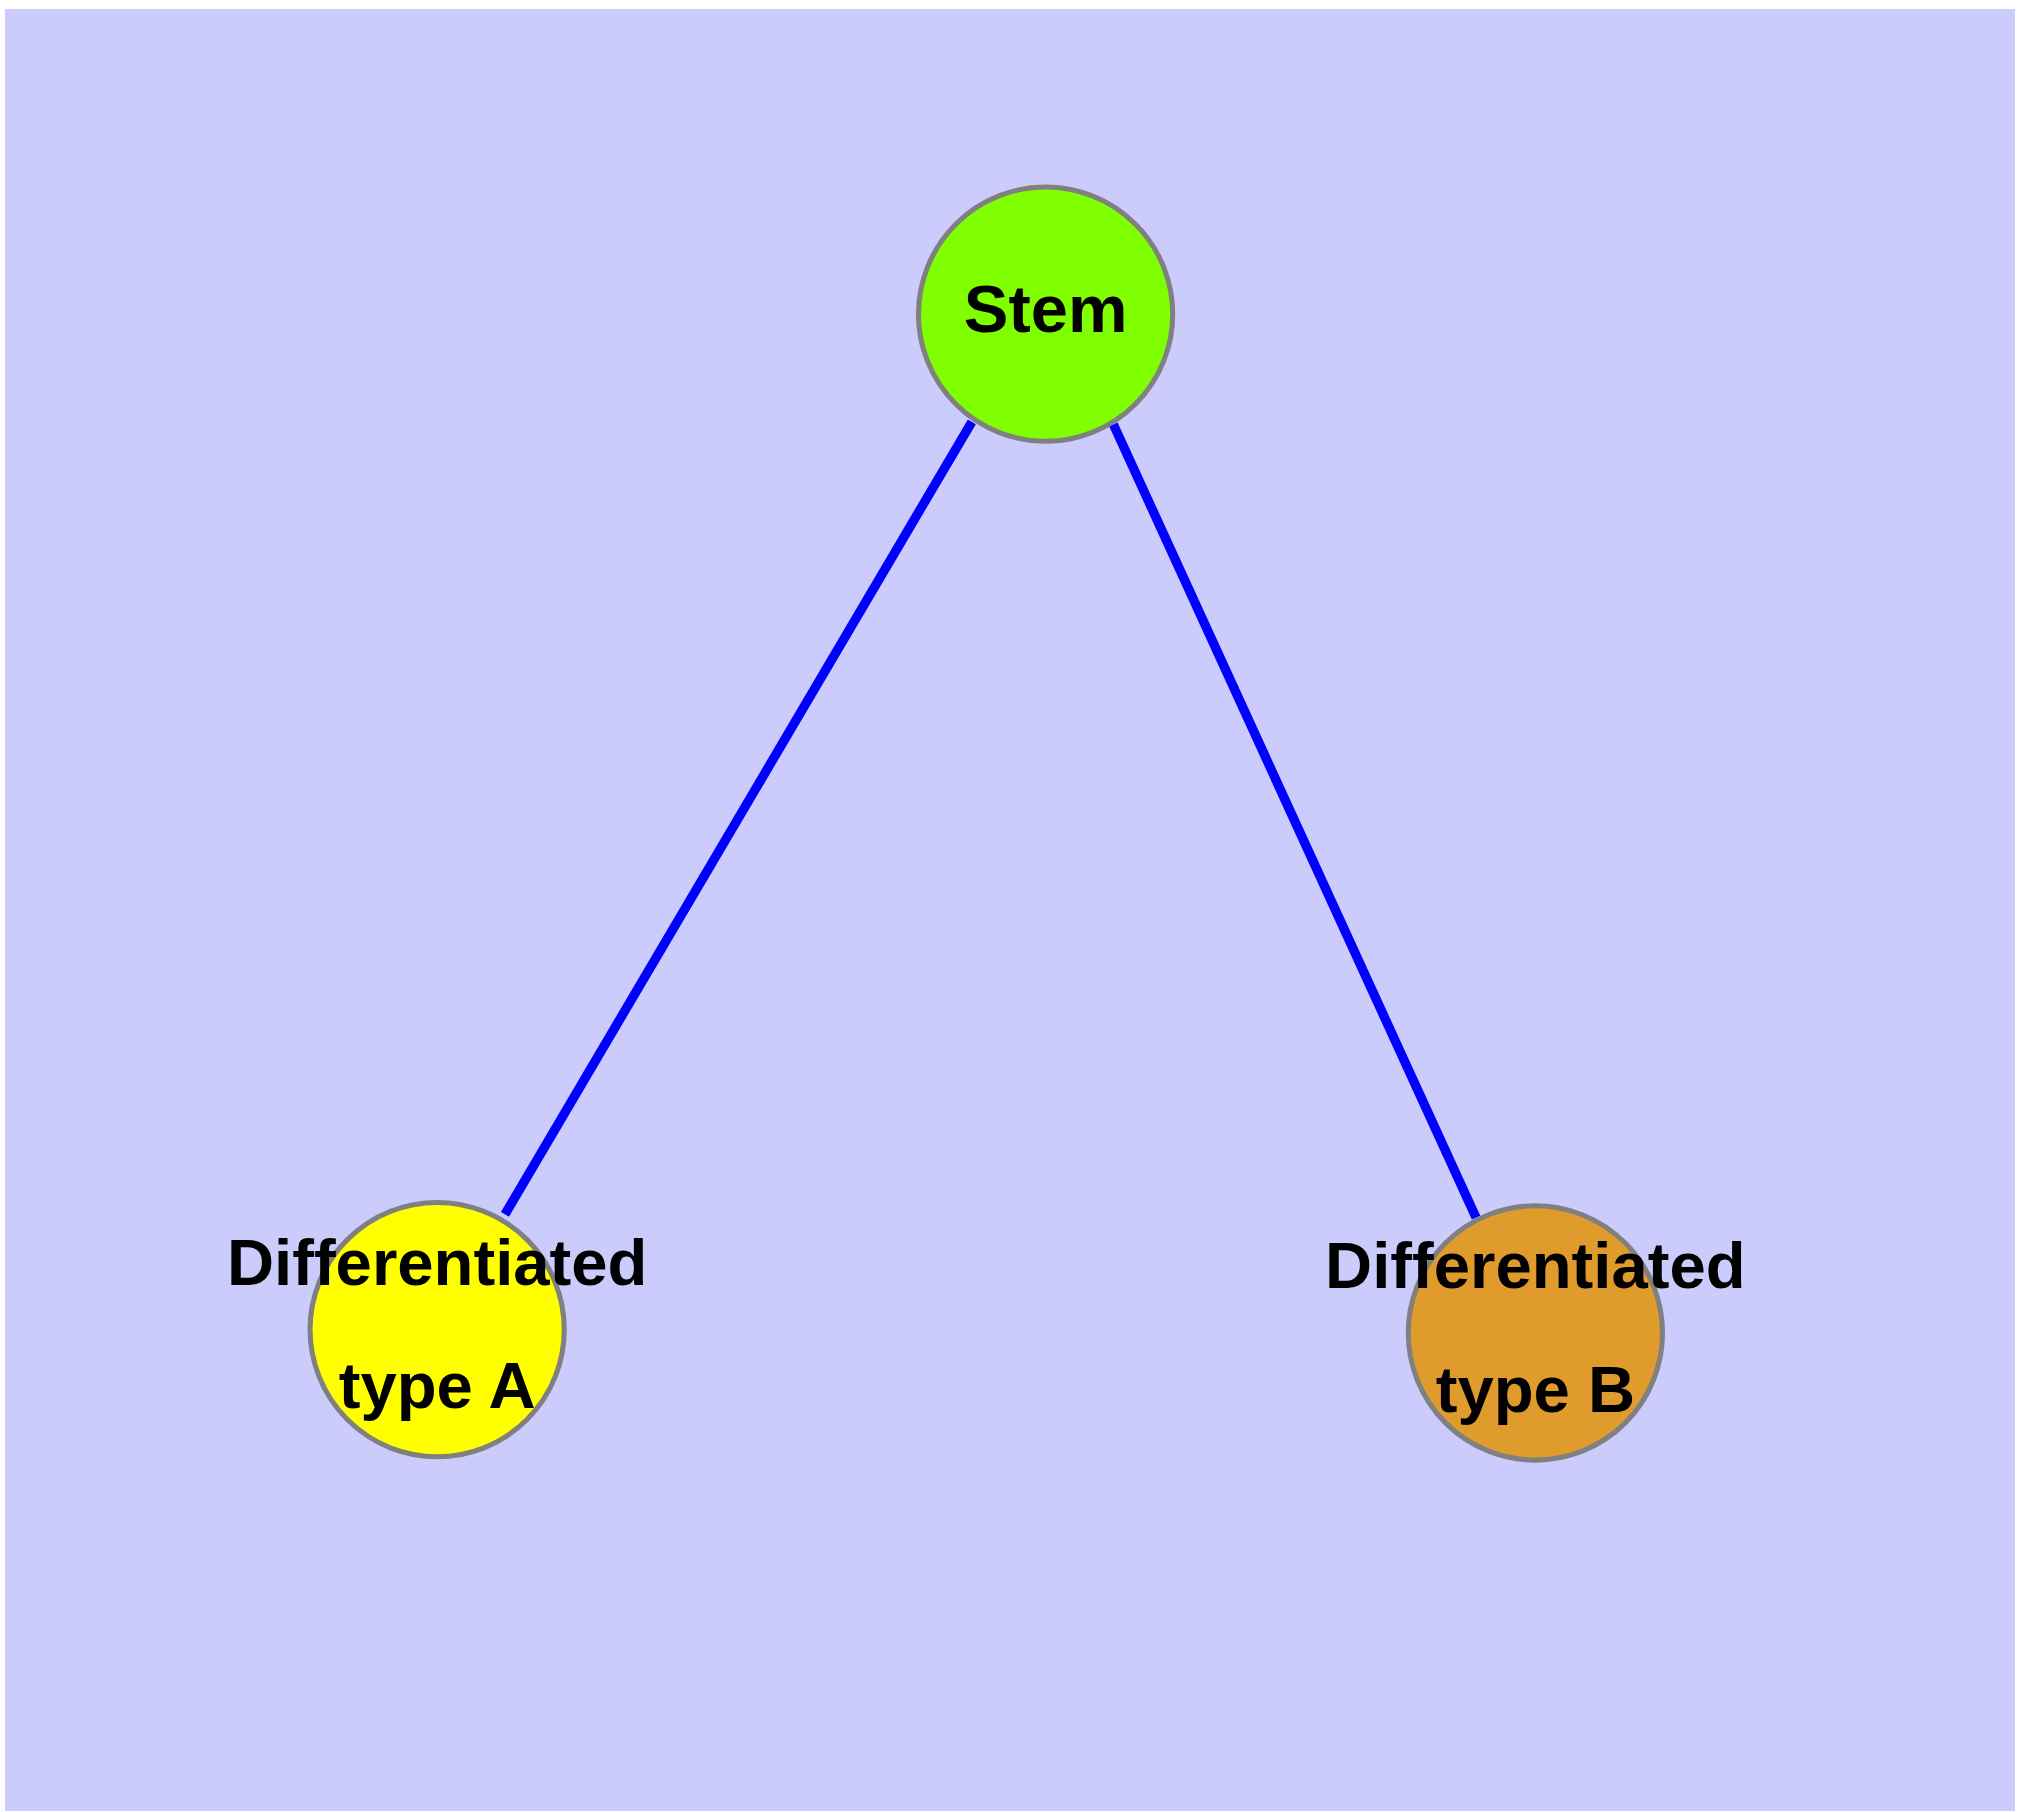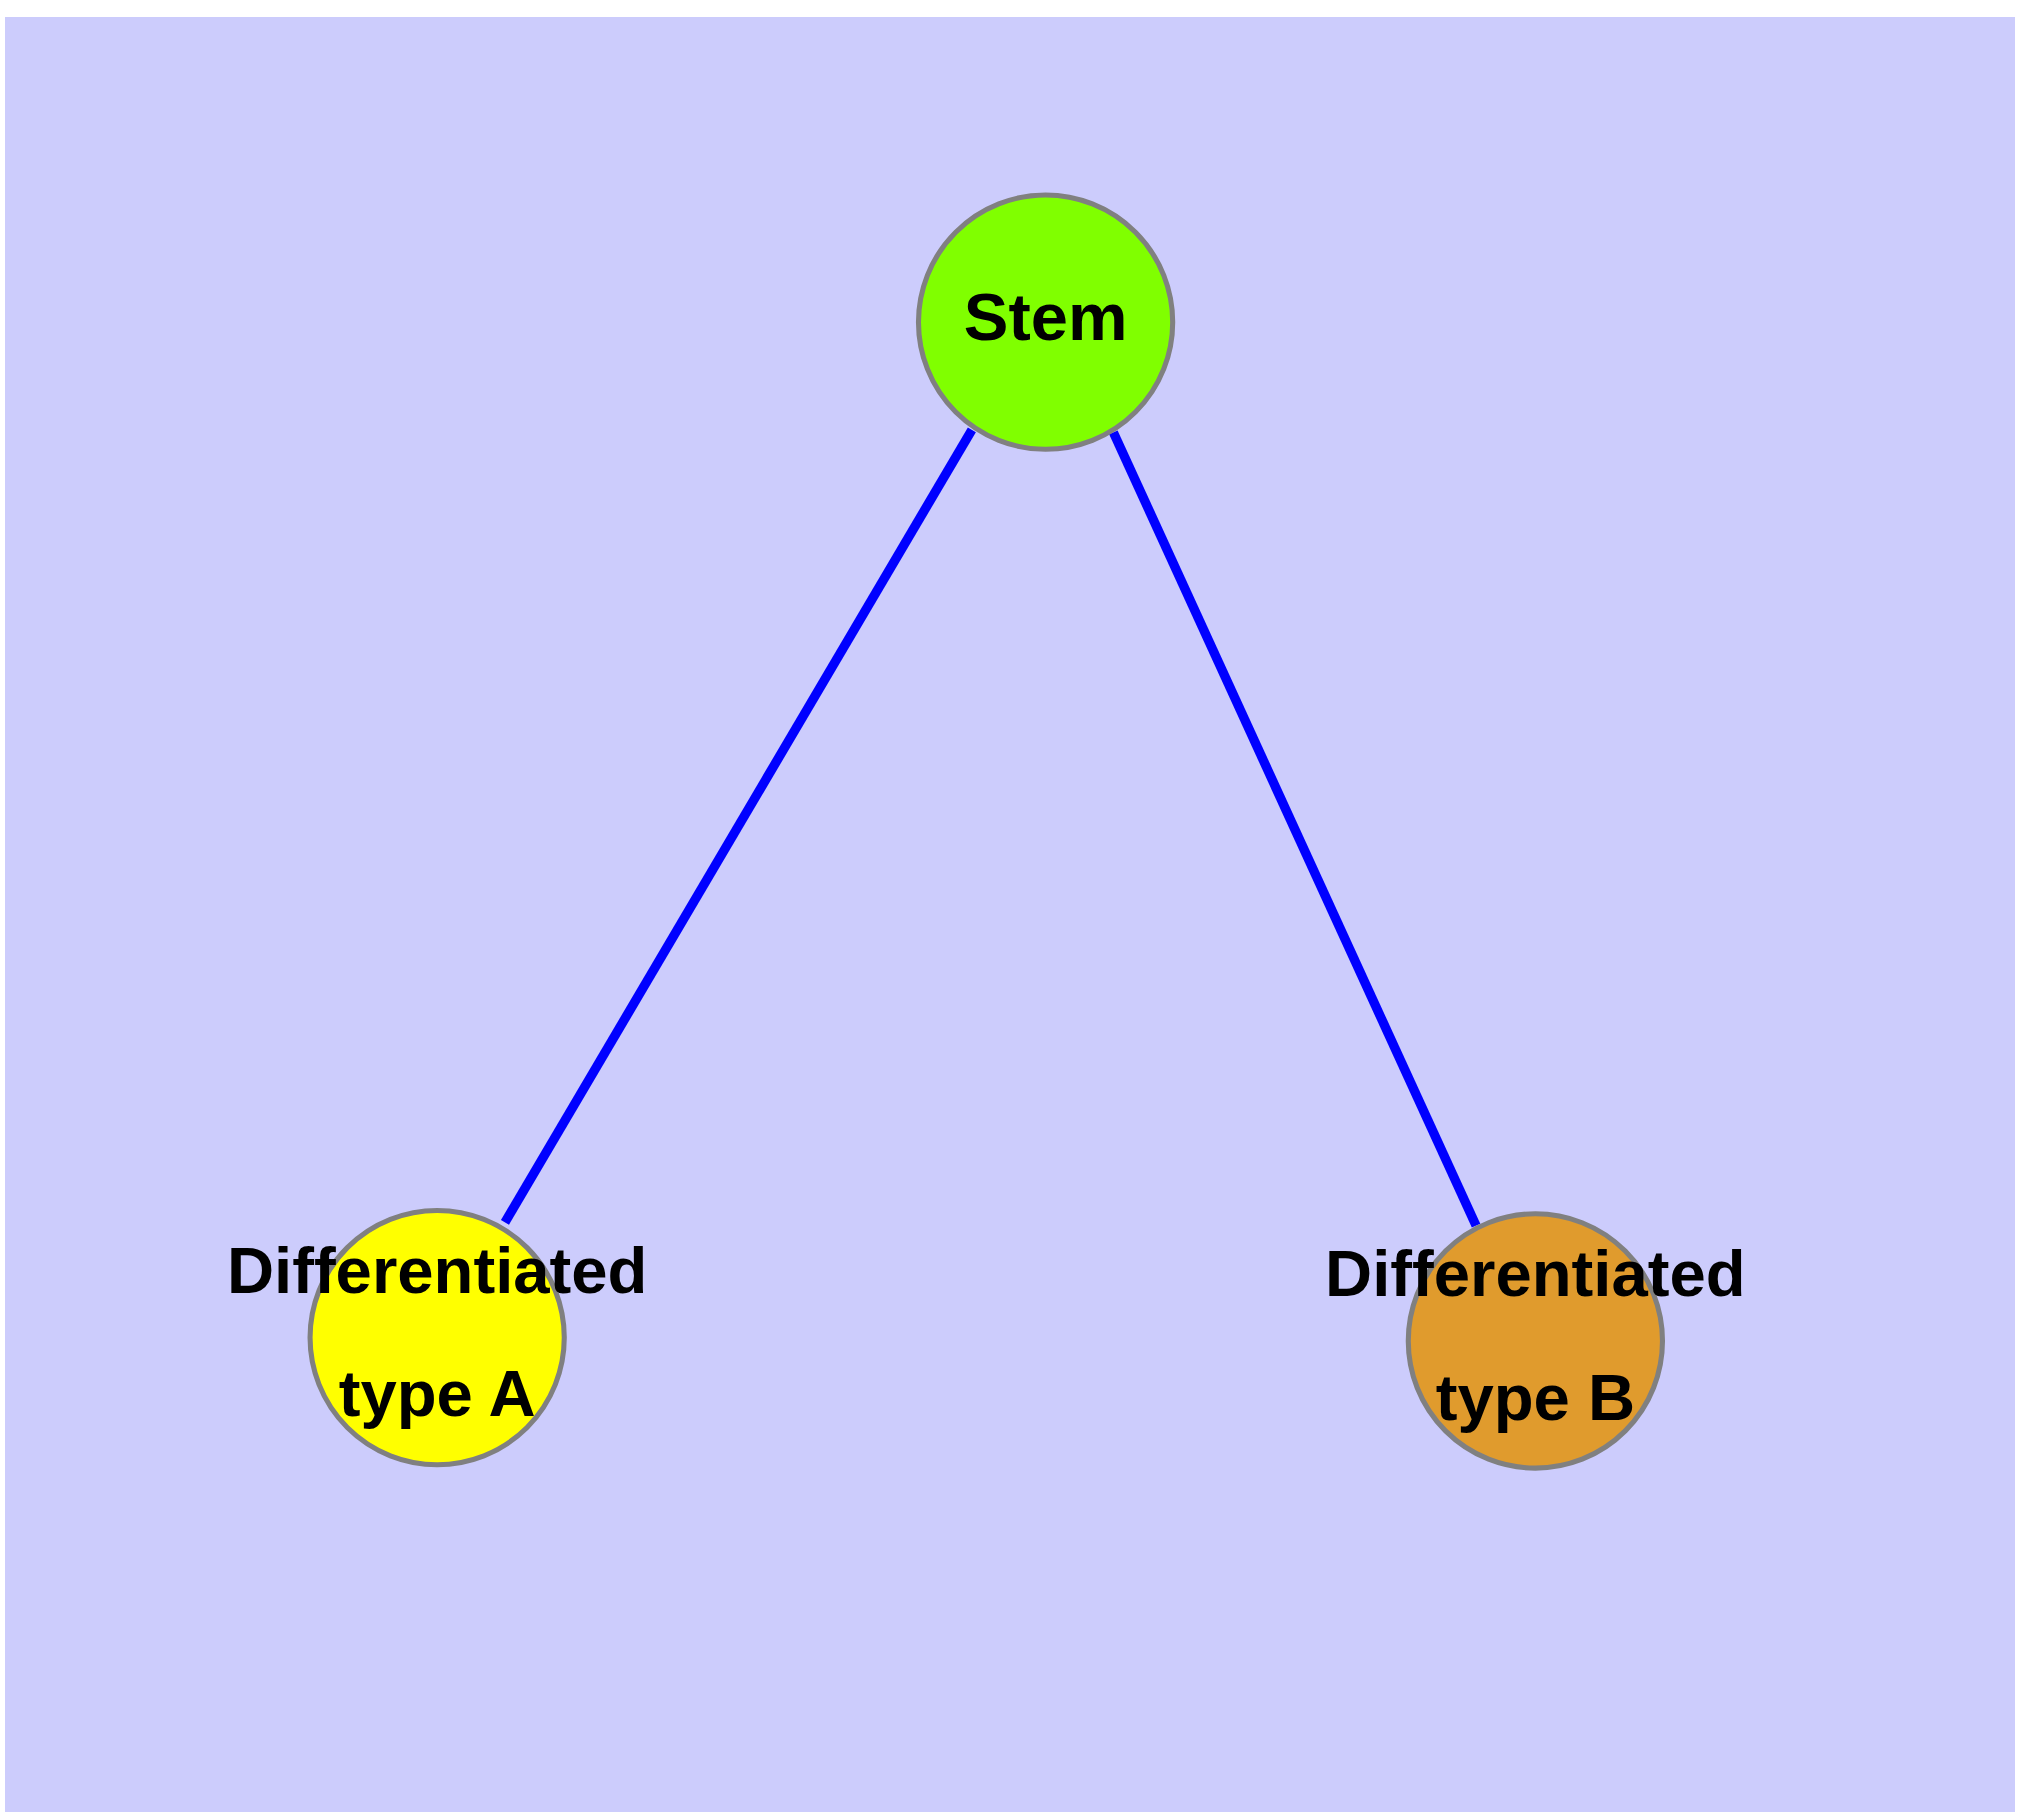--- a/index.html
+++ b/index.html
@@ -9,21 +9,21 @@
   }
   body {
     width: 2021px;
     height: 1812px;
     overflow: hidden;
     font-family: "Liberation Sans", sans-serif;
   }
   #canvas {
     position: absolute;
     left: 0;
-    top: 12px;
+    top: 4px;
     width: 2021px;
     height: 1536px;
     background: #ffffff;
   }
   #plot-area {
     position: absolute;
     left: 5.1px;
     top: 5.1px;
     width: 2010px;
     height: 1802px;

